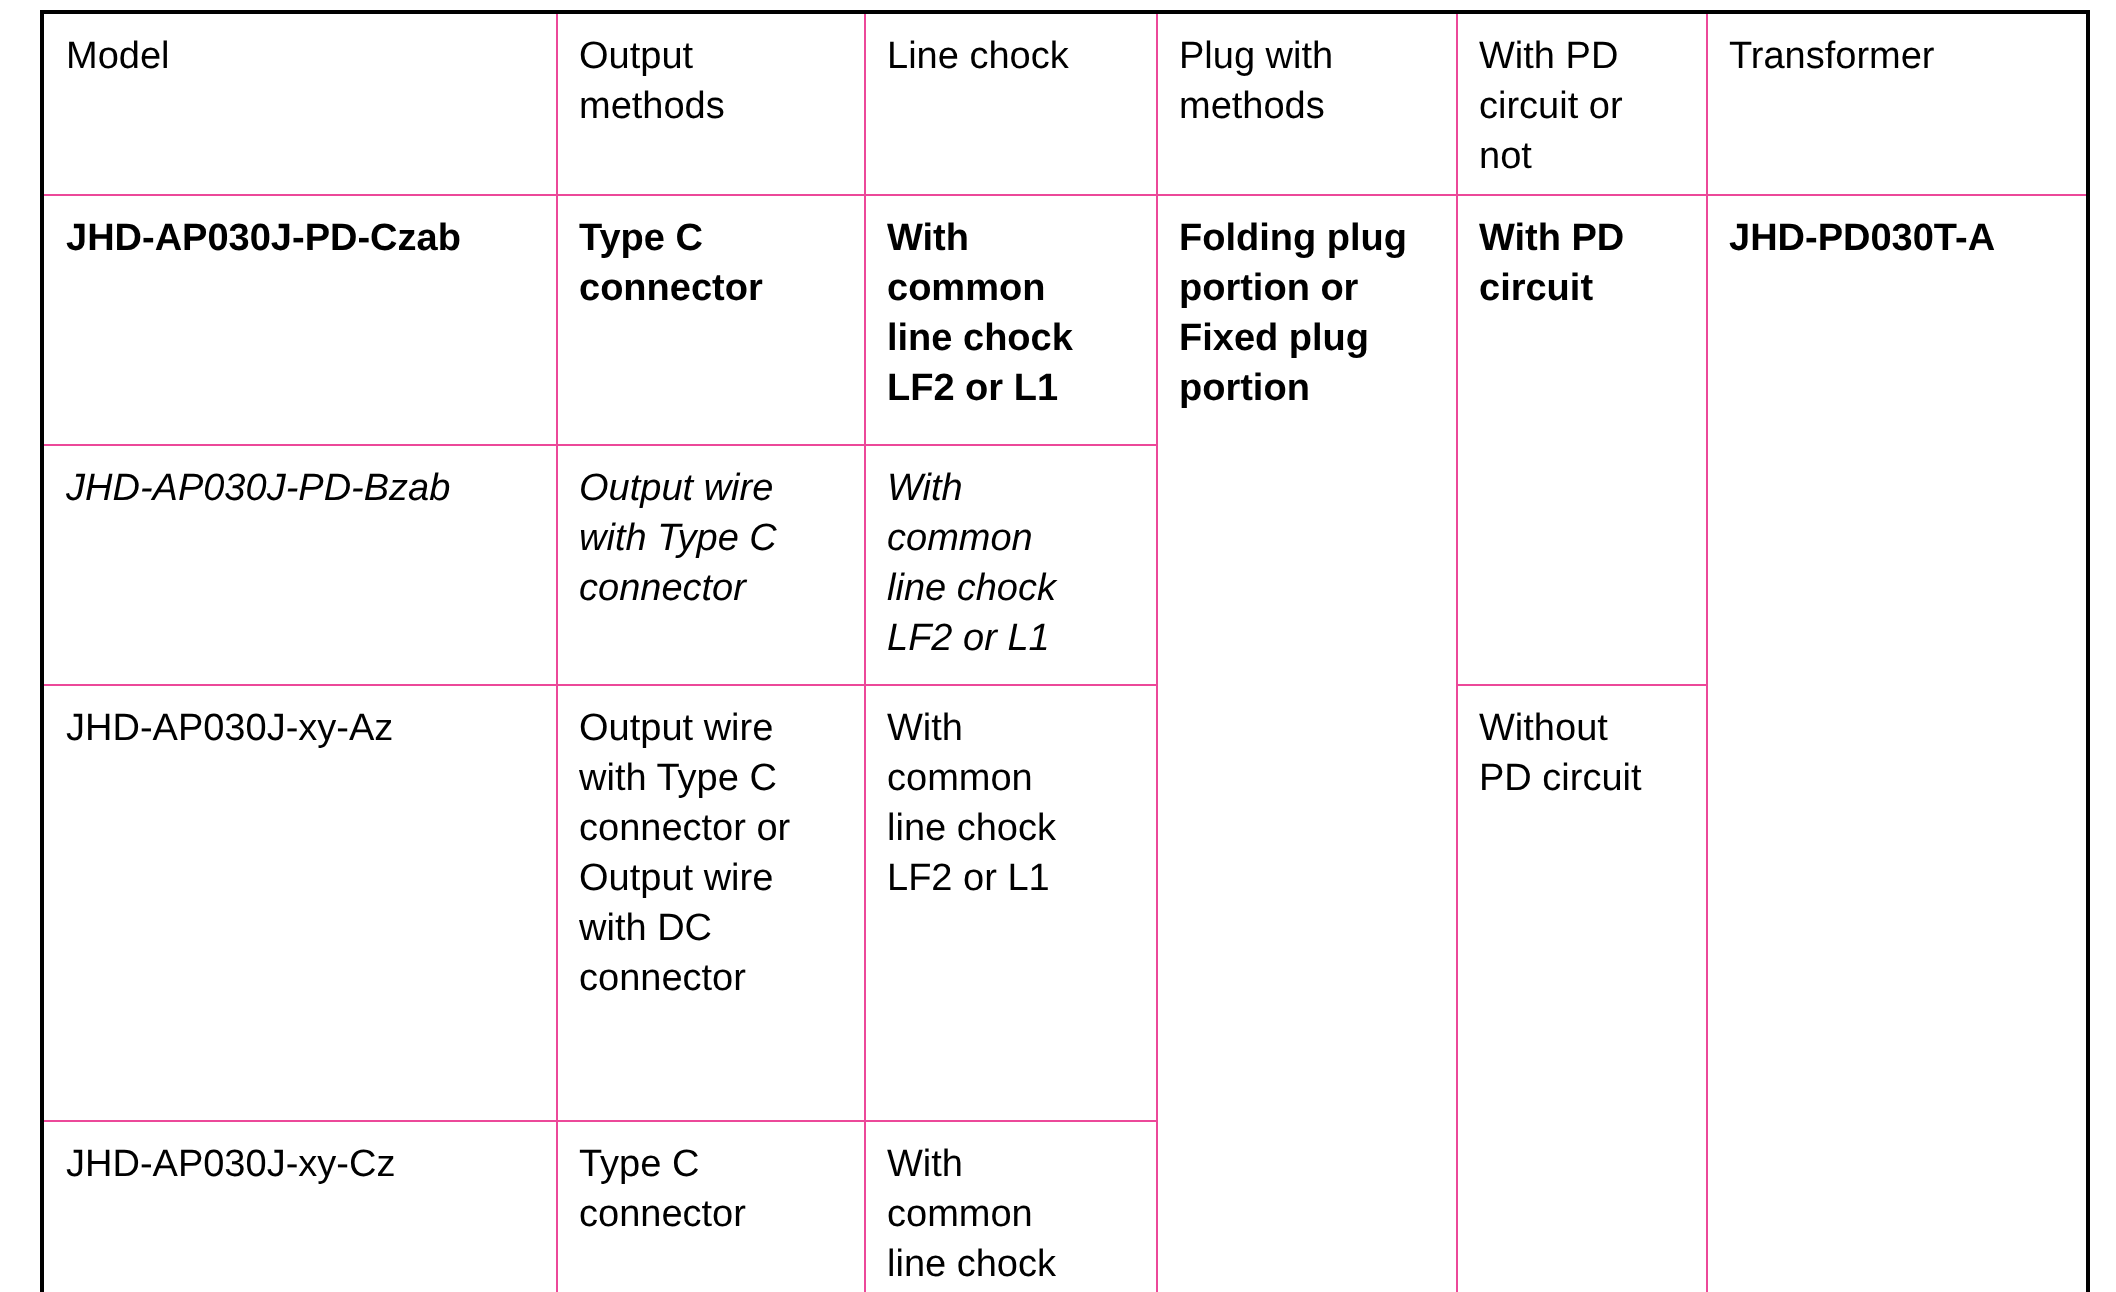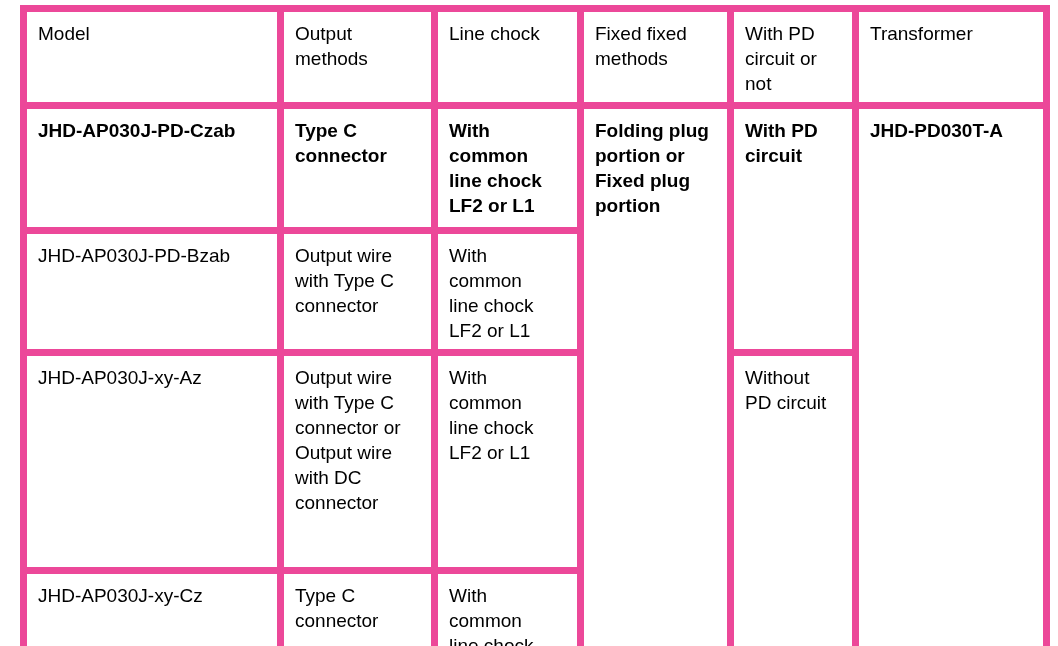--- a/index.html
+++ b/index.html
@@ -27,41 +27,41 @@
     table-layout: fixed;
     width: 1023px;
     height: 630px;
     border-top: 2px solid #000;
     border-left: 2px solid #000;
     border-right: 2px solid #000;
     border-bottom: 3px solid #000;
   }
   table.spec-table td,
   table.spec-table th {
-    border: 7px solid #ec4899;
+    border: 1px solid #ec4899;
     vertical-align: top;
     text-align: left;
     font-weight: normal;
     font-size: 19px;
     line-height: 25px;
     padding: 9px 11px 6px 11px;
     box-sizing: border-box;
     word-wrap: break-word;
     overflow-wrap: break-word;
   }
   col.c-model      { width: 257px; }
   col.c-output     { width: 154px; }
   col.c-chock      { width: 146px; }
   col.c-plug       { width: 150px; }
   col.c-pd         { width: 125px; }
   col.c-transform  { width: 191px; }
 
   tr.header-row td { height: 90px; }
   tr.row-1 td { height: 125px; font-weight: bold; }
-  tr.row-2 td { height: 120px; }
+  tr.row-2 td { height: 120px; font-style: italic; }
   tr.row-3 td { height: 218px; }
   tr.row-4 td { height: 122px; }
   .cell-text { display: block; white-space: pre-line; }
 </style>
 </head>
 <body>
 
 <div id="table-wrap">
   <table class="spec-table">
     <colgroup>
@@ -78,21 +78,21 @@
           <span class="cell-text">Model</span>
         </td>
         <td>
           <span class="cell-text">Output
 methods</span>
         </td>
         <td>
           <span class="cell-text">Line chock</span>
         </td>
         <td>
-          <span class="cell-text">Fixed fixed
+          <span class="cell-text">Plug with
 methods</span>
         </td>
         <td>
           <span class="cell-text">With PD
 circuit or
 not</span>
         </td>
         <td>
           <span class="cell-text">Transformer</span>
         </td>

